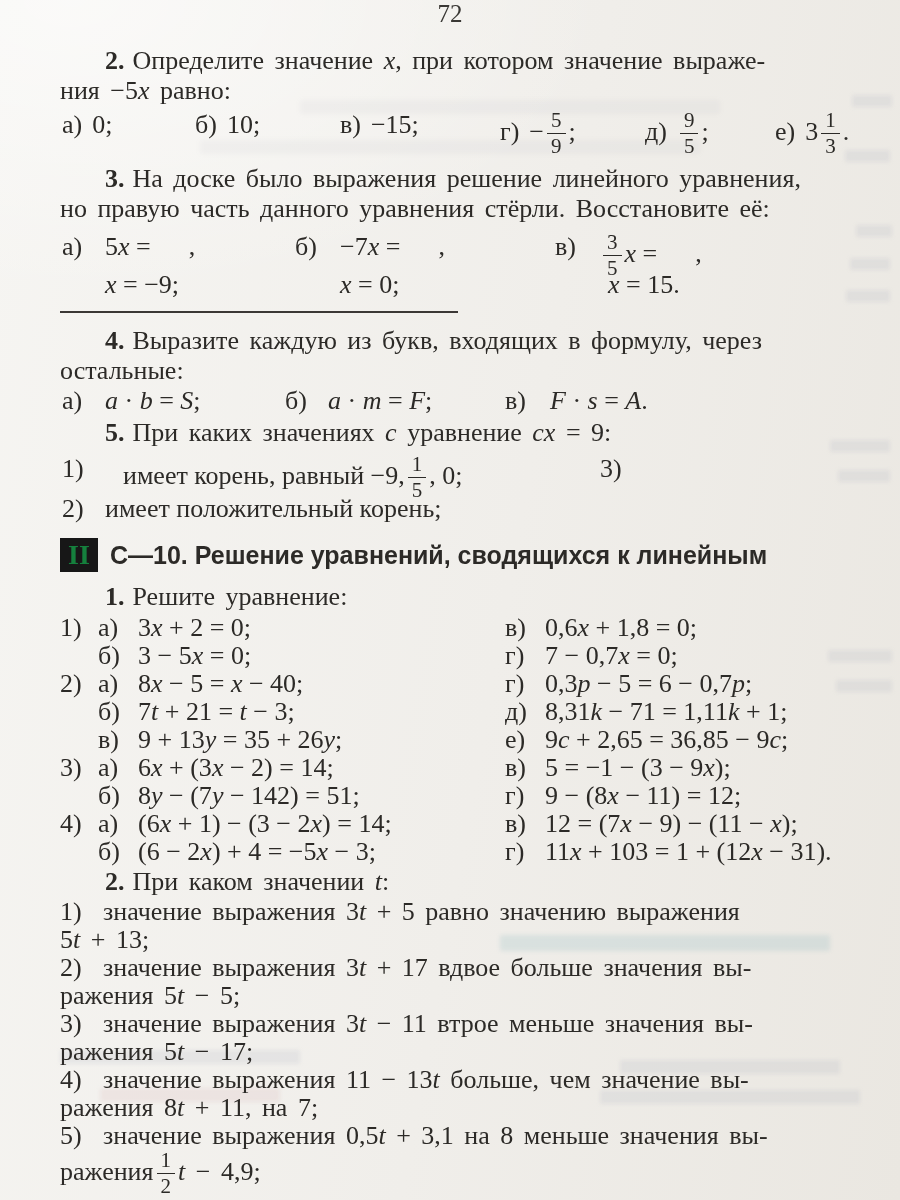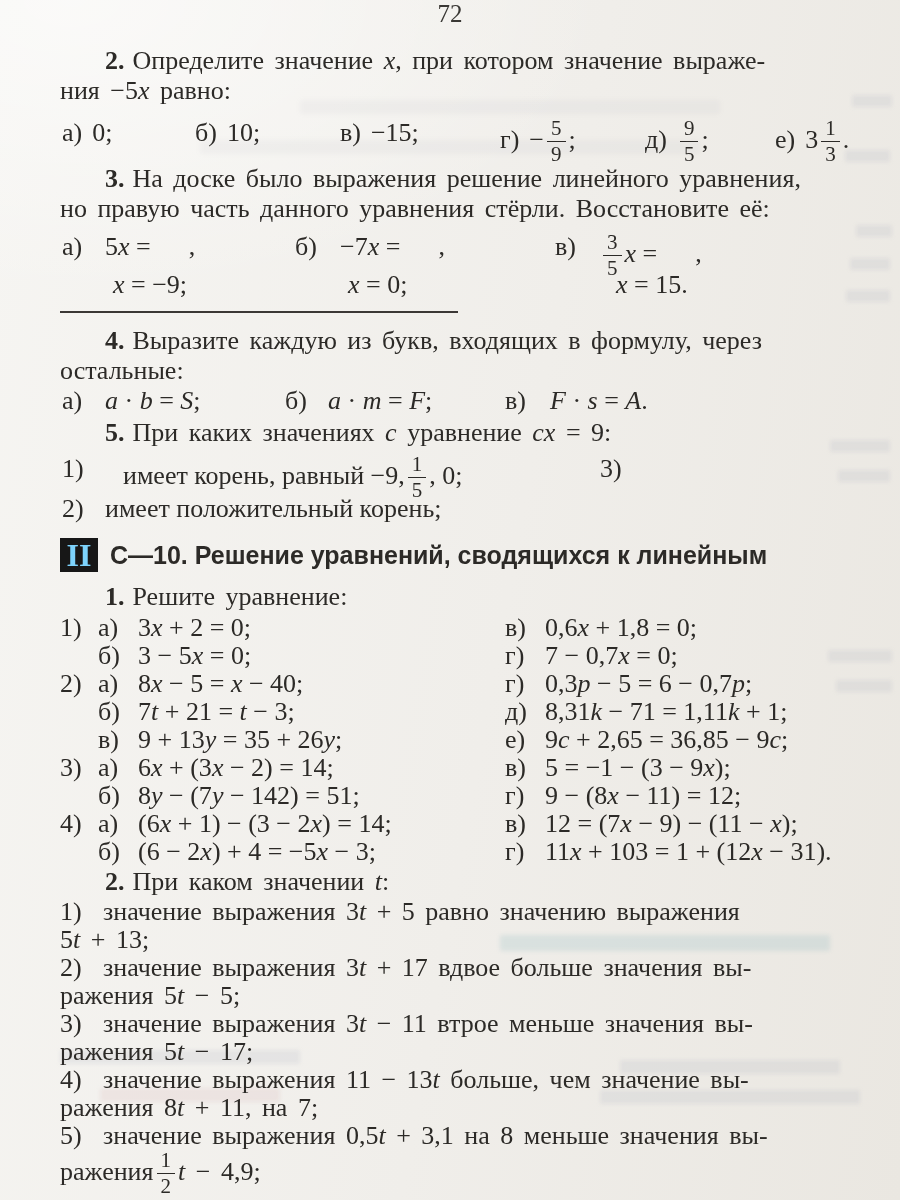--- a/index.html
+++ b/index.html
@@ -26,37 +26,37 @@
   .frac { display:inline-block; vertical-align:-13px; text-align:center;
           font-size:21px; line-height:1; margin:0 3px; }
   .frac .fnum { display:block; padding:0 4px 2px; border-bottom:1.6px solid #2c2a27; }
   .frac .fden { display:block; padding:2px 4px 0; }
 
   
   .absrow { position:relative; }
   .absrow > span { position:absolute; white-space:nowrap; }
 
   .options-row { height:54px; margin-top:4px; }
-  .options-row > span { top:8px; }
+  .options-row > span { top:0; }
 
   .t3row { height:46px; } .t3row > span { top:8px; }
-  .t3ans { height:32px; } .t3ans > span { top:0;margin-left:8px; }
+  .t3ans { height:32px; } .t3ans > span { top:0; }
   .t4row { height:32px; } .t4row > span { top:0; }
   .t5row { height:46px; } .t5row > span { top:6px; }
 
   .blank { display:inline-block; width:38px; }
   .opt-label { margin-right:10px; }
 
   .divider { border:none; border-top:2px solid #3b3835; width:398px; margin:9px 0 13px 0; }
 
   .heading { display:flex; align-items:center; margin:12px 0 10px 0;
              font-family:"Liberation Sans", sans-serif; font-weight:bold; font-size:25px;
              white-space:nowrap; }
-  .badge { flex:0 0 auto; width:38px; height:34px; background:#171717; color:#7dd3fc;
-           font-family:"Liberation Serif", serif; font-size:32px; font-weight:bold;
+  .badge { flex:0 0 auto; width:38px; height:34px; background:#171717; color:#15803d;
+           font-family:"Liberation Serif", serif; font-size:28px; font-weight:bold;
            text-align:center; line-height:34px; margin-right:12px; }
 
   .eqgrid-row { display:grid; grid-template-columns:38px 407px auto; line-height:28px;
                 white-space:nowrap; }
   .eqlbl { display:inline-block; width:40px; }
 
   .ex2item .l1 { display:grid; grid-template-columns:43px auto; line-height:28px;
                  white-space:nowrap; word-spacing:4px; }
   .ex2item .l2 { line-height:28px; white-space:nowrap; word-spacing:4px; }
   .ex2item .l2.tall { line-height:40px; }

